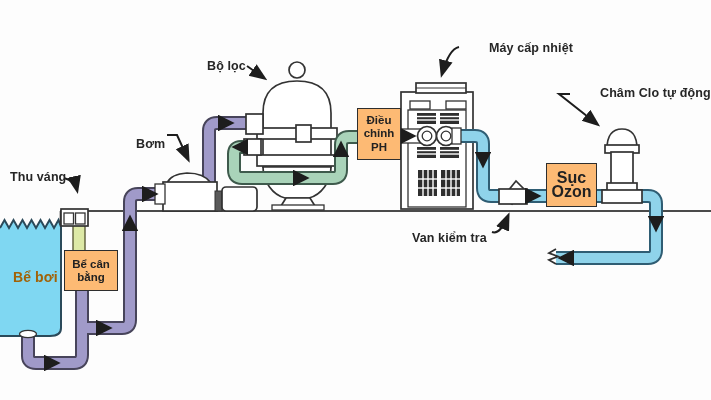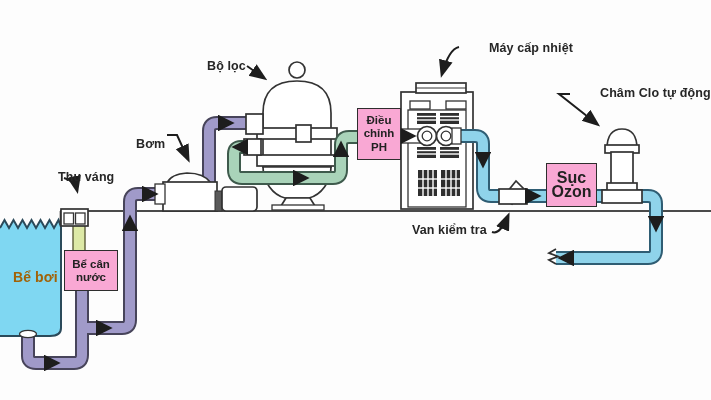--- a/index.html
+++ b/index.html
@@ -2,21 +2,21 @@
 <html style="--pipe-purple: #a09ac9; --pipe-green: #a9d3b9; --pipe-blue: #8fd3ea; --pool-water: #7fd7f2; --skimmer-pipe: #dde9a6;"><head>
 <meta charset="utf-8">
 <style>
   html,body{margin:0;padding:0;background:#ffffff;}
   #stage{position:relative;width:711px;height:400px;background:#fdfdfd;overflow:hidden;
          font-family:"Liberation Sans", sans-serif;}
   #stage svg{position:absolute;left:0;top:0;z-index:1;}
   .lbl{position:absolute;z-index:3;font-weight:bold;font-size:12.5px;color:#262626;
        white-space:nowrap;letter-spacing:.1px;}
   .pool-lbl{font-size:14px;color:#a16207;}
-  .boxlbl{position:absolute;z-index:2;background:#f9a8d4;border:1.6px solid #2e2e2e;
+  .boxlbl{position:absolute;z-index:2;background:#fdba74;border:1.6px solid #2e2e2e;
           display:flex;align-items:center;justify-content:center;text-align:center;
           font-weight:bold;color:#222;white-space:pre-line;}
   #ph-box{left:357px;top:108px;width:42px;height:50px;font-size:11.5px;line-height:13.5px;}
   #ozone-box{left:546px;top:163px;width:49px;height:42px;font-size:16px;line-height:14.5px;}
   #balance-box{left:64px;top:250px;width:52px;height:39px;font-size:11.5px;line-height:13px;}
   
   .po{fill:none;stroke:#47445a;stroke-width:14;stroke-linejoin:round;stroke-linecap:butt;}
   .pf{fill:none;stroke:var(--pipe-purple,#a09ac9);stroke-width:10;stroke-linejoin:round;stroke-linecap:butt;}
   .go{fill:none;stroke:#3e5a4c;stroke-width:14;stroke-linejoin:round;}
   .gf{fill:none;stroke:var(--pipe-green,#a9d3b9);stroke-width:10;stroke-linejoin:round;}
@@ -187,29 +187,29 @@
   <g>
     <path class="leader" d="M64,178 Q75,181 77,190" marker-end="url(#la)"></path>
     <path class="leader" d="M167,135 L177,135 L188,159" marker-end="url(#la)"></path>
     <path class="leader" d="M247,66 L264,78" marker-end="url(#la)"></path>
     <path class="leader" d="M459,47 Q449,49 442,74" marker-end="url(#la)"></path>
     <path class="leader" d="M570,94 L559,94 L597,124" marker-end="url(#la)"></path>
     <path class="leader" d="M492,232 Q500,235 508,216" marker-end="url(#la)"></path>
   </g>
 </svg>
 
-<div class="lbl" style="left:10px;top:170px;margin-left:48px;">Thu váng</div>
+<div class="lbl" style="left:10px;top:170px;">Thu váng</div>
 <div class="lbl" style="left:136px;top:129px;margin-top:8px;">Bơm</div>
 <div class="lbl" style="left:207px;top:59px;">Bộ lọc</div>
 <div class="lbl" style="left:461px;top:41px;padding-left:28px;">Máy cấp nhiệt</div>
 <div class="lbl" style="left:600px;top:86px;">Châm Clo tự động</div>
-<div class="lbl" style="left:412px;top:223px;">Van kiểm tra</div>
+<div class="lbl" style="left:412px;top:231px;">Van kiểm tra</div>
 <div class="lbl pool-lbl" style="left:13px;top:269px;">Bể bơi</div>
 
 <div class="boxlbl" id="balance-box">Bể cân
-nước</div>
+bằng</div>
 <div class="boxlbl" id="ph-box">Điều
 chỉnh
 PH</div>
 <div class="boxlbl" id="ozone-box">Sục
 Ozon</div>
 
 </div>
 
 </body></html>

